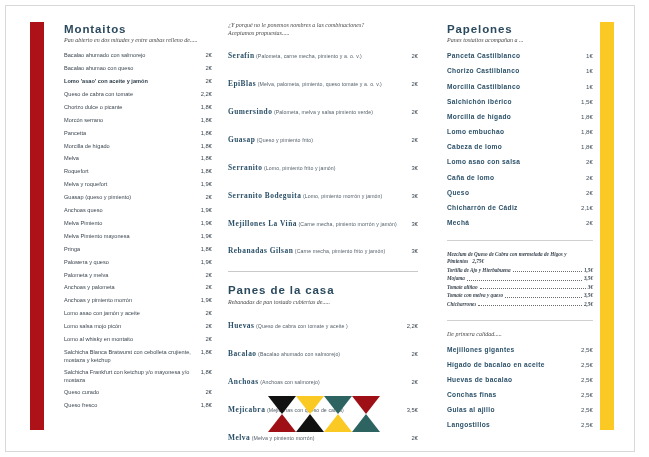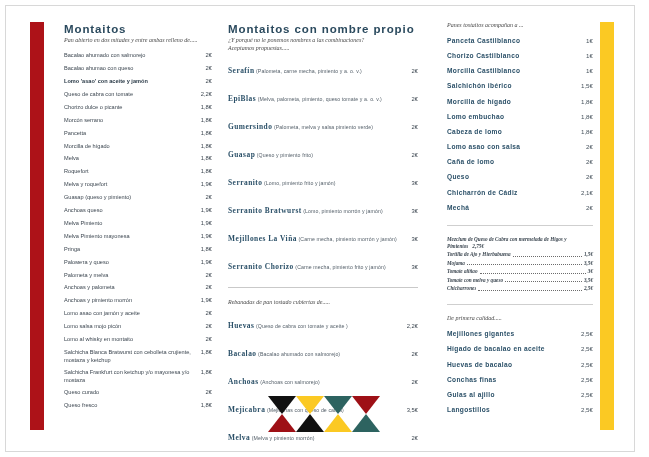--- a/index.html
+++ b/index.html
@@ -320,21 +320,20 @@
           <div class="row">
             <span class="name">Queso fresco</span>
             <span class="price">1,8€</span>
           </div>
         </div>
     </div>
   </div>
 
   <div class="col col-2">
     <div class="section">
-      <div class="section-title">Montaitos con nombre propio</div>
       <div class="section-sub two-line">
         <div>¿Y porqué no le ponemos nombres a las combinaciones?</div>
         <div>Aceptamos propuestas.....</div>
       </div>
       <div id="nombre-propio-list">
           <div class="nrow">
             <span class="lead"><span class="nm">Serafín</span><span class="desc"> (Palometa, carne mecha, pimiento y a. o. v.)</span></span>
             <span class="price">2€</span>
           </div>
           <div class="nrow">
@@ -347,37 +346,38 @@
           </div>
           <div class="nrow">
             <span class="lead"><span class="nm">Guasap</span><span class="desc"> (Queso y pimiento frito)</span></span>
             <span class="price">2€</span>
           </div>
           <div class="nrow">
             <span class="lead"><span class="nm">Serranito</span><span class="desc"> (Lomo, pimiento frito y jamón)</span></span>
             <span class="price">3€</span>
           </div>
           <div class="nrow">
-            <span class="lead"><span class="nm">Serranito Bratwurst</span><span class="desc"> (Lomo, pimiento morrón y jamón)</span></span>
+            <span class="lead"><span class="nm">Serranito Bodeguita</span><span class="desc"> (Lomo, pimiento morrón y jamón)</span></span>
             <span class="price">3€</span>
           </div>
           <div class="nrow">
             <span class="lead"><span class="nm">Mejillones La Viña</span><span class="desc"> (Carne mecha, pimiento morrón y jamón)</span></span>
             <span class="price">3€</span>
           </div>
           <div class="nrow">
-            <span class="lead"><span class="nm">Serranito Chorizo</span><span class="desc"> (Carne mecha, pimiento frito y jamón)</span></span>
+            <span class="lead"><span class="nm">Rebanadas Gilsan</span><span class="desc"> (Carne mecha, pimiento frito y jamón)</span></span>
             <span class="price">3€</span>
           </div>
         </div>
     </div>
 
     <hr class="rule">
 
     <div class="section">
+      <div class="section-title">Panes de la casa</div>
       <div class="section-sub">Rebanadas de pan tostado cubiertas de.....</div>
       <div id="panes-list">
           <div class="nrow">
             <span class="lead"><span class="nm">Huevas</span><span class="desc"> (Queso de cabra con tomate y aceite )</span></span>
             <span class="price">2,2€</span>
           </div>
           <div class="nrow">
             <span class="lead"><span class="nm">Bacalao</span><span class="desc"> (Bacalao ahumado con salmorejo)</span></span>
             <span class="price">2€</span>
           </div>
@@ -393,20 +393,21 @@
             <span class="lead"><span class="nm">Melva</span><span class="desc"> (Melva y pimiento morrón)</span></span>
             <span class="price">2€</span>
           </div>
         </div>
     </div>
 
   </div>
 
   <div class="col col-3">
     <div class="section">
+      <div class="section-title">Papelones</div>
       <div class="section-sub">Panes tostaitos acompañan a ...</div>
       <div id="papelones-list">
           <div class="row">
             <span class="name">Panceta Castilblanco</span>
             <span class="price">1€</span>
           </div>
           <div class="row">
             <span class="name">Chorizo Castilblanco</span>
             <span class="price">1€</span>
           </div>

